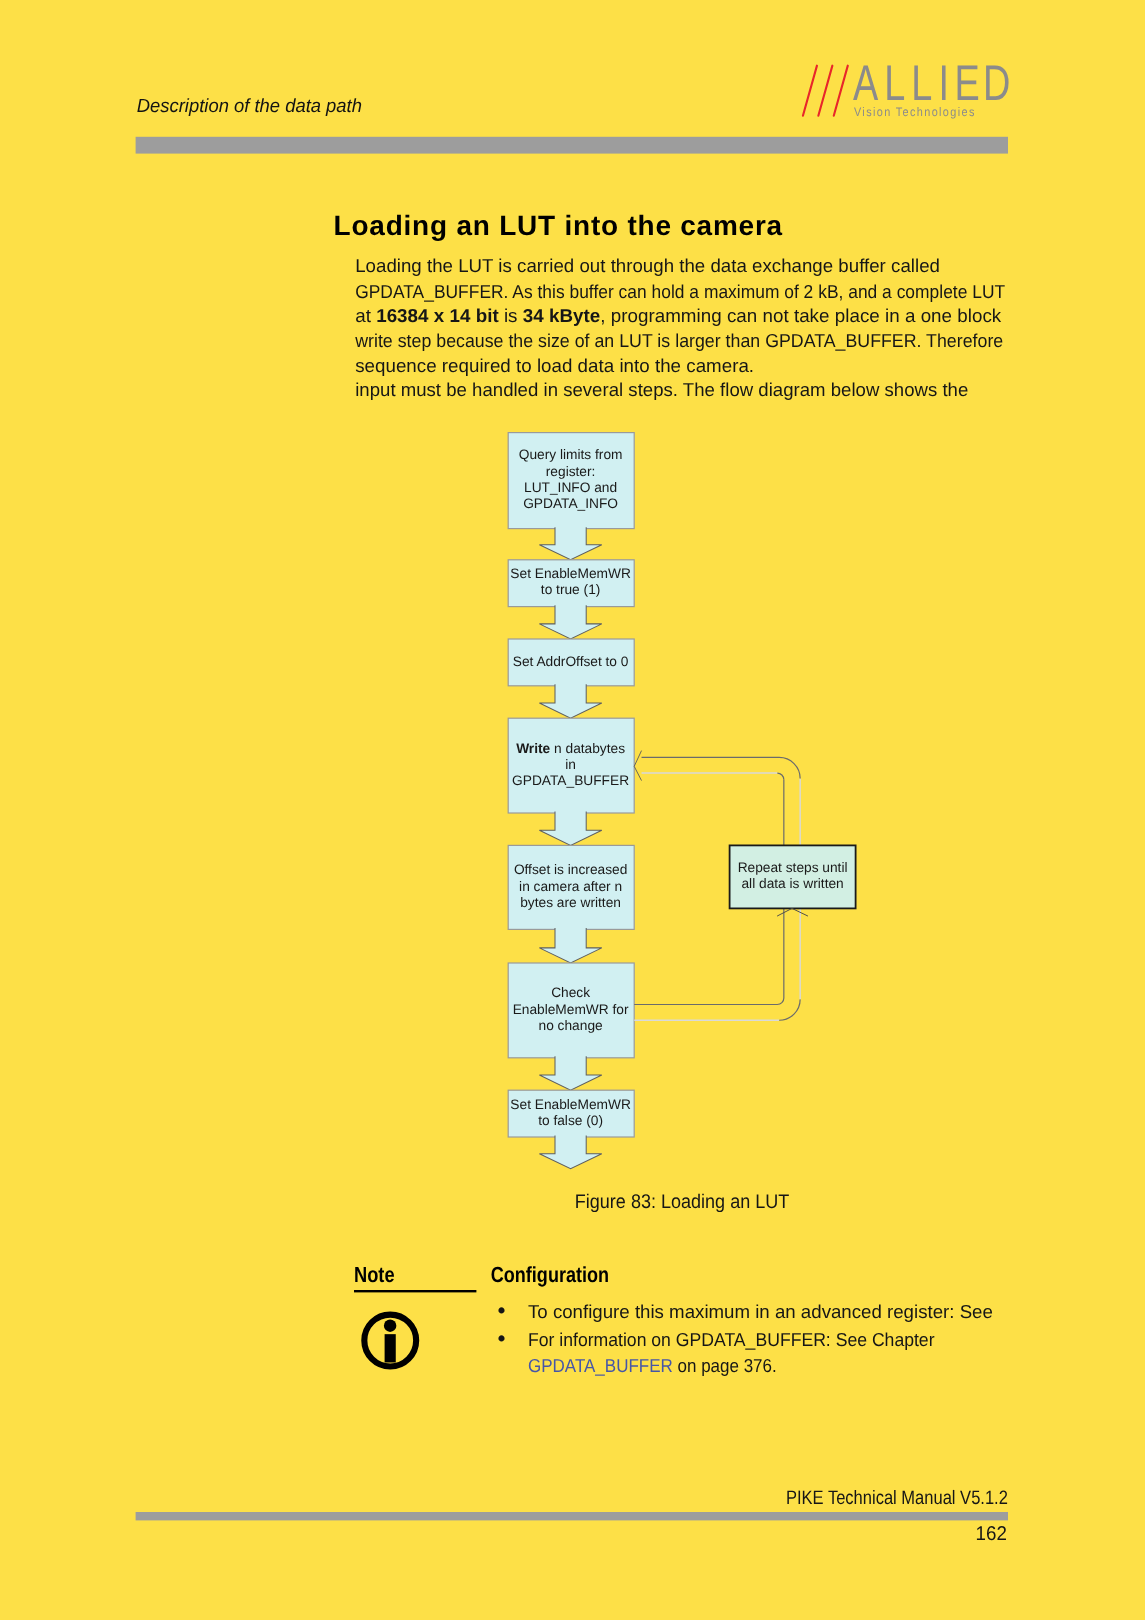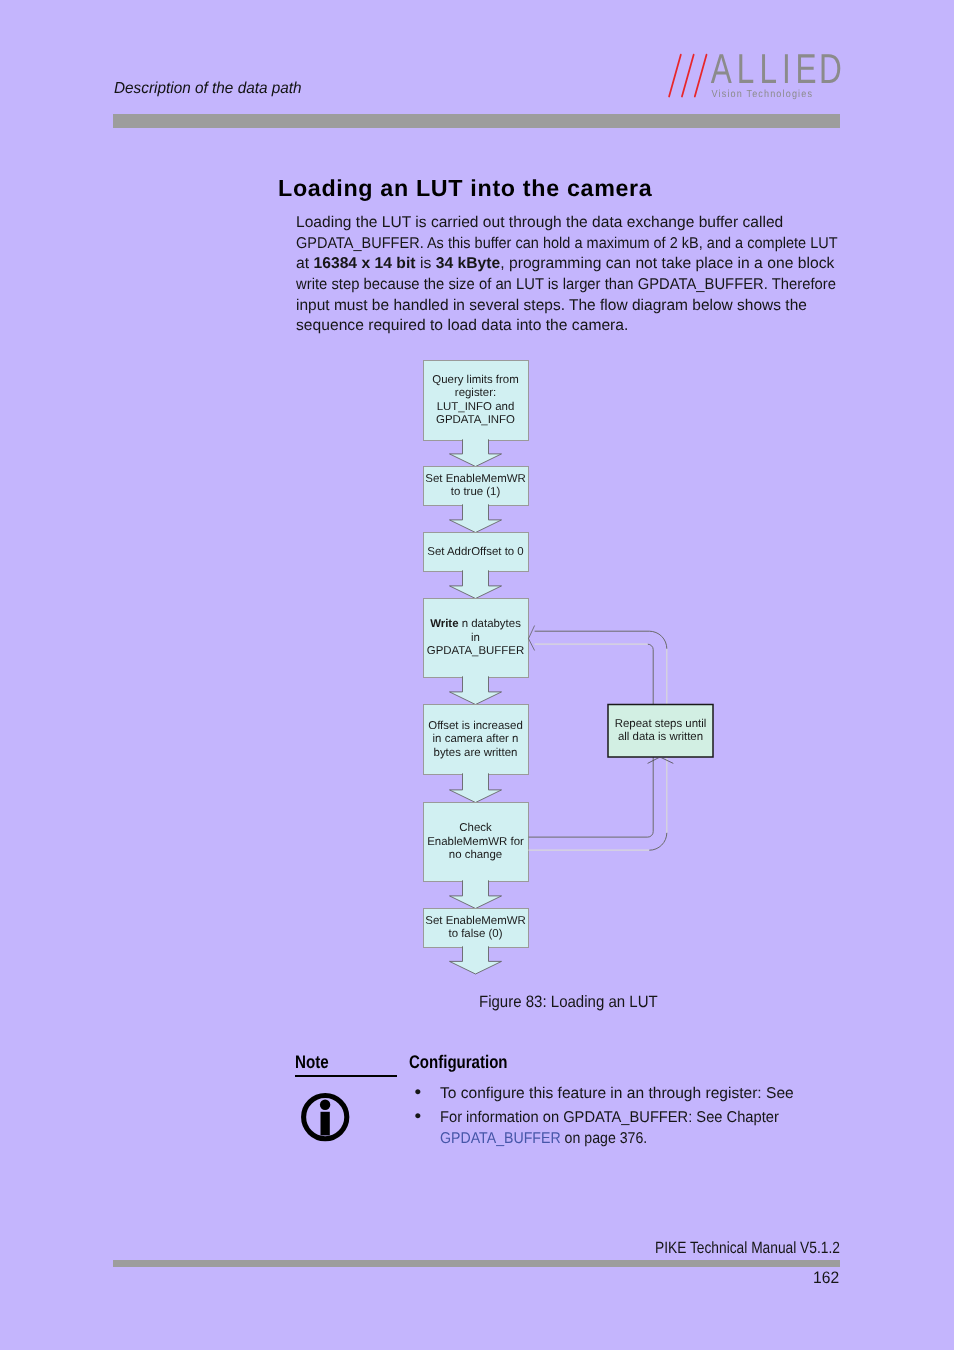--- a/index.html
+++ b/index.html
@@ -1,17 +1,17 @@
 <!DOCTYPE html>
 <html><head>
 <meta charset="utf-8">
 <style>
   html,body{margin:0;padding:0;background:#fff;}
   body{width:954px;height:1350px;font-family:"Liberation Sans",sans-serif;-webkit-font-smoothing:antialiased;text-rendering:geometricPrecision;}
-  .page{position:relative;width:954px;height:1350px;overflow:hidden;background:#c4b5fd;}
+  .page{position:relative;width:954px;height:1350px;overflow:hidden;background:#fde047;}
 
   
   .hdr-text{position:absolute;left:114.3px;top:79.6px;font-style:italic;font-size:15.9px;
             line-height:18px;color:#131313;white-space:nowrap;transform-origin:0 0;}
   .rule-top{position:absolute;left:113px;top:114px;width:727px;height:14px;background:#9d9d9d;}
   .logo{position:absolute;left:660px;top:48px;width:190px;height:60px;}
 
   
   h1.title{position:absolute;left:278px;top:175px;margin:0;font-size:23.3px;font-weight:bold;
            color:#000;letter-spacing:0.66px;line-height:26px;white-space:nowrap;}
@@ -65,22 +65,22 @@
       <text y="35.2" font-family="'Liberation Sans',sans-serif" font-size="41.8" font-weight="400" fill="#8b8b8b" transform="scale(0.755,1)"><tspan x="67.28">A</tspan><tspan x="101.72">L</tspan><tspan x="131.66">L</tspan><tspan x="161.59">I</tspan><tspan x="179.47">E</tspan><tspan x="210.73">D</tspan></text>
       <text y="48.5" x="58.64" font-family="'Liberation Sans',sans-serif" font-size="10.3" letter-spacing="1.3" fill="#8b8b8b" transform="scale(0.88,1)">Vision Technologies</text>
     </svg>
 
   <h1 class="title">Loading an LUT into the camera</h1>
   <div class="body-p">
       <div class="tl"><span style="display: inline-block; transform: scaleX(0.9967); transform-origin: 0px 0px;">Loading the LUT is carried out through the data exchange buffer called</span></div>
       <div class="tl"><span style="display: inline-block; transform: scaleX(0.9289); transform-origin: 0px 0px;">GPDATA_BUFFER. As this buffer can hold a maximum of 2 kB, and a complete LUT</span></div>
       <div class="tl"><span style="display: inline-block; transform: scaleX(1.0037); transform-origin: 0px 0px;">at <b>16384 x 14 bit</b> is <b>34 kByte</b>, programming can not take place in a one block</span></div>
       <div class="tl"><span style="display: inline-block; transform: scaleX(0.9477); transform-origin: 0px 0px;">write step because the size of an LUT is larger than GPDATA_BUFFER. Therefore</span></div>
+      <div class="tl"><span style="display: inline-block; transform: scaleX(1.0009); transform-origin: 0px 0px;">sequence required to load data into the camera.</span></div>
       <div class="tl"><span style="display: inline-block; transform: scaleX(0.9917); transform-origin: 0px 0px;">input must be handled in several steps. The flow diagram below shows the</span></div>
-      <div class="tl"><span style="display: inline-block; transform: scaleX(1.0009); transform-origin: 0px 0px;">sequence required to load data into the camera.</span></div>
     </div>
 
   <svg class="flow">
       <rect x="423.5" y="360.5" width="105" height="80" fill="#d1f0f2" stroke="#9a9a9a" stroke-width="1"></rect>
       <text x="475.5" y="382.91475" text-anchor="middle" font-family="'Liberation Sans',sans-serif" font-size="11.45" fill="#1a1a1a"><tspan x="475.5" dy="0">Query limits from</tspan><tspan x="475.5" dy="13.5">register:</tspan><tspan x="475.5" dy="13.5">LUT_INFO and</tspan><tspan x="475.5" dy="13.5">GPDATA_INFO</tspan></text>
       <path d="M 462.5 439.3 L 462.5 453.9 L 449.5 453.9 L 475.5 466.5 L 501.5 453.9 L 488.5 453.9 L 488.5 439.3 Z" fill="#d1f0f2" stroke="none"></path>
       <path d="M 462.5 439.3 L 462.5 453.9 L 449.5 453.9 L 475.5 466.5 L 501.5 453.9 L 488.5 453.9 L 488.5 439.3" fill="none" stroke="#5f5f5f" stroke-width="0.85"></path>
       <rect x="423.5" y="466.5" width="105" height="39" fill="#d1f0f2" stroke="#9a9a9a" stroke-width="1"></rect>
       <text x="475.5" y="481.91475" text-anchor="middle" font-family="'Liberation Sans',sans-serif" font-size="11.45" fill="#1a1a1a"><tspan x="475.5" dy="0">Set EnableMemWR</tspan><tspan x="475.5" dy="13.5">to true (1)</tspan></text>
       <path d="M 462.5 504.3 L 462.5 519.9 L 449.5 519.9 L 475.5 532.5 L 501.5 519.9 L 488.5 519.9 L 488.5 504.3 Z" fill="#d1f0f2" stroke="none"></path>
@@ -124,21 +124,21 @@
   <div class="note-rule"></div>
   <svg class="note-icon" viewBox="0 0 54 54">
     <circle cx="25.2" cy="25.1" r="21.6" fill="none" stroke="#000" stroke-width="5.1"></circle>
     <circle cx="25.1" cy="12.7" r="5.2" fill="#000"></circle>
     <rect x="20.5" y="19.8" width="9.3" height="23.6" fill="#000"></rect>
   </svg>
   <div class="cfg-title" style="transform: scaleX(0.8262);">Configuration</div>
   <div class="bullets">
       <div class="li">
         <span class="dot">•</span>
-        <div class="tl"><span style="display: inline-block; transform: scaleX(0.9976); transform-origin: 0px 0px;"><span>To configure this feature in an through register: See</span></span></div>
+        <div class="tl"><span style="display: inline-block; transform: scaleX(0.9976); transform-origin: 0px 0px;"><span>To configure this maximum in an advanced register: See</span></span></div>
       </div>
       <div class="li">
         <span class="dot">•</span>
         <div class="tl"><span style="display: inline-block; transform: scaleX(0.9412); transform-origin: 0px 0px;"><span>For information on GPDATA_BUFFER: See Chapter</span></span></div>
         <div class="tl"><span style="display: inline-block; transform: scaleX(0.9082); transform-origin: 0px 0px;"><span class="lnk">GPDATA_BUFFER</span><span> on page 376.</span></span></div>
       </div>
     </div>
 
   <div class="rule-bot"></div>
   <div class="footer" style="transform: scaleX(0.8502);">PIKE Technical Manual V5.1.2</div>

